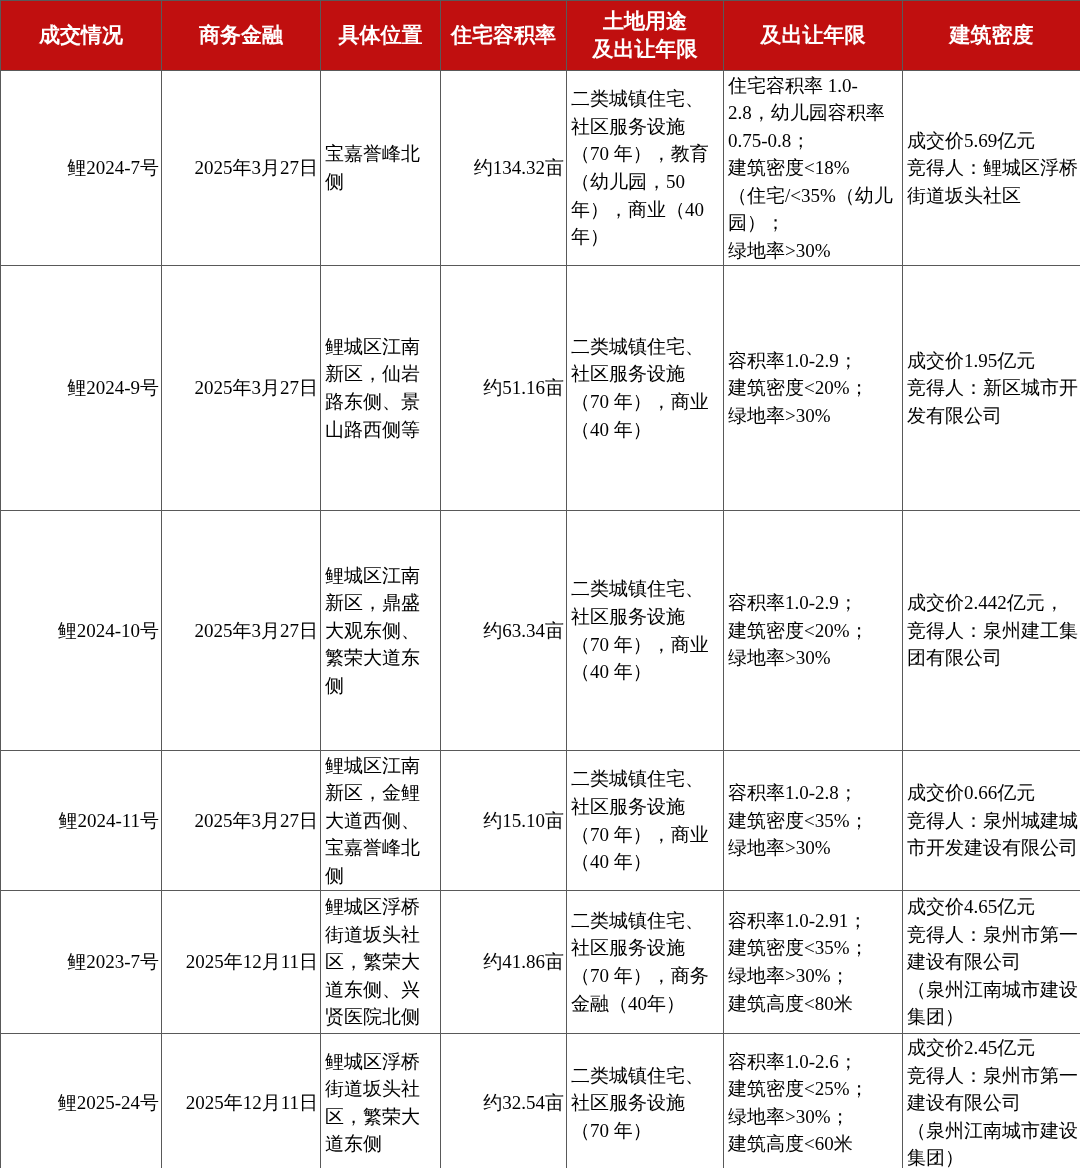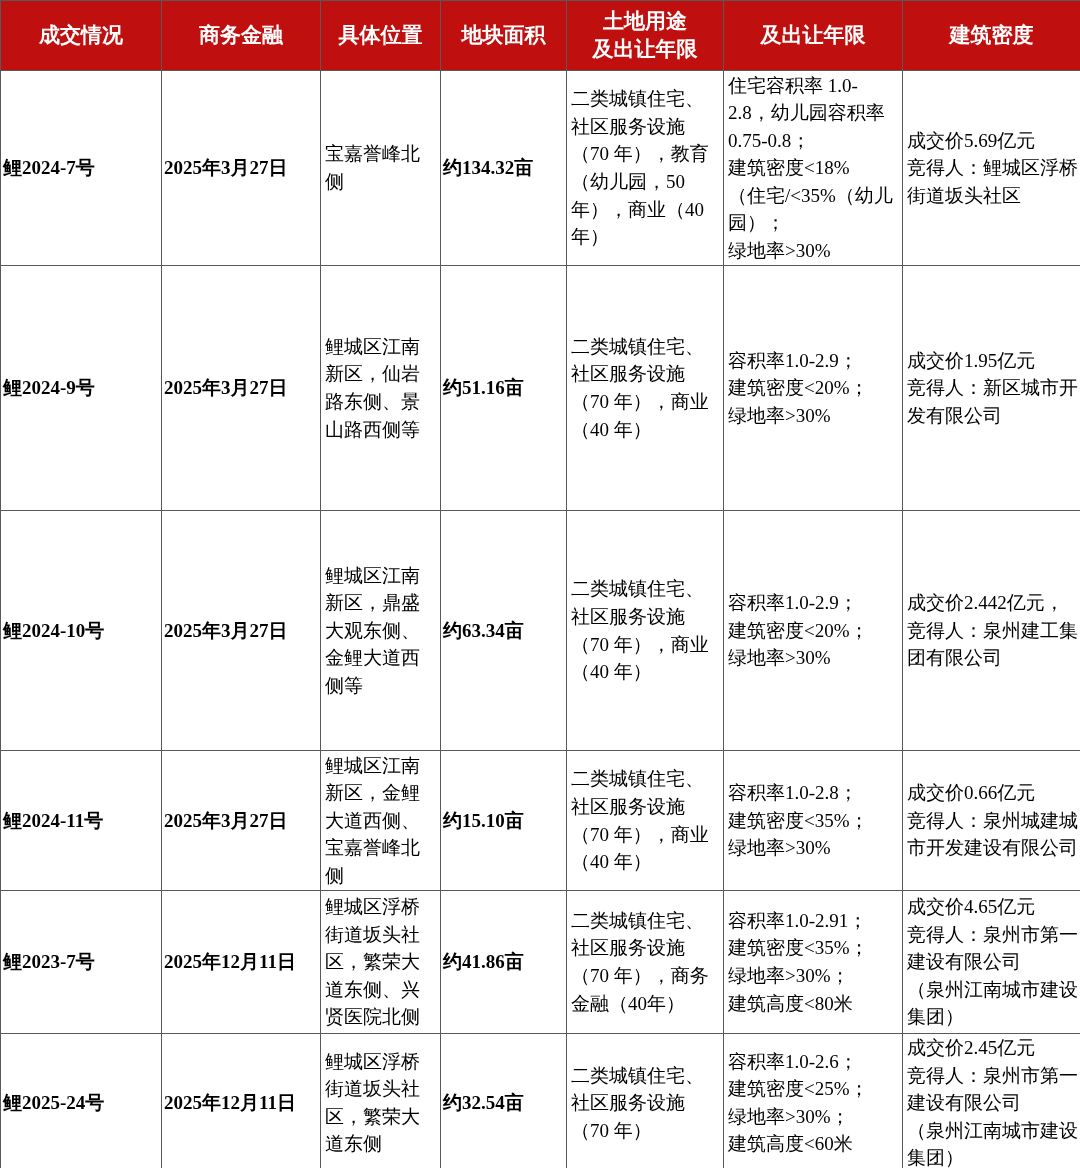--- a/index.html
+++ b/index.html
@@ -34,21 +34,21 @@
   .land-table thead th {
     background: #c00f0f;
     color: #ffffff;
     font-weight: bold;
     font-size: 21px;
     line-height: 1.3;
     text-align: center;
     height: 70px;
     padding: 0 2px;
   }
-  .cell-center { text-align: left; padding: 16px 2px; font-weight: bold; }
+  .cell-center { text-align: right; padding: 16px 2px; }
   .cell-left   { text-align: left;   padding: 0 2px 0 4px; }
 
   tr.r1 { height: 195px; }
   tr.r2 { height: 245px; }
   tr.r3 { height: 240px; }
   tr.r4 { height: 140px; }
   tr.r5 { height: 143px; }
   tr.r6 { height: 135px; }
 </style>
 </head>
@@ -62,21 +62,21 @@
       <col class="c4">
       <col class="c5">
       <col class="c6">
       <col class="c7">
   </colgroup>
   <thead>
     <tr>
       <th>成交情况</th>
       <th>商务金融</th>
       <th>具体位置</th>
-      <th>地块面积</th>
+      <th>住宅容积率</th>
       <th>土地用途
 及出让年限</th>
       <th>及出让年限</th>
       <th>建筑密度</th>
     </tr>
   </thead>
   <tbody>
     <tr class="r1">
       <td class="cell-center">鲤2024-7号</td>
       <td class="cell-center">2025年3月27日</td>
@@ -98,21 +98,21 @@
       <td class="cell-left">二类城镇住宅、社区服务设施（70 年），商业（40 年）</td>
       <td class="cell-left">容积率1.0-2.9；
 建筑密度&lt;20%；
 绿地率&gt;30%</td>
       <td class="cell-left">成交价1.95亿元
 竞得人：新区城市开发有限公司</td>
     </tr>
     <tr class="r3">
       <td class="cell-center">鲤2024-10号</td>
       <td class="cell-center">2025年3月27日</td>
-      <td class="cell-left">鲤城区江南新区，鼎盛大观东侧、金鲤大道西侧等</td>
+      <td class="cell-left">鲤城区江南新区，鼎盛大观东侧、繁荣大道东侧</td>
       <td class="cell-center">约63.34亩</td>
       <td class="cell-left">二类城镇住宅、社区服务设施（70 年），商业（40 年）</td>
       <td class="cell-left">容积率1.0-2.9；
 建筑密度&lt;20%；
 绿地率&gt;30%</td>
       <td class="cell-left">成交价2.442亿元，
 竞得人：泉州建工集团有限公司</td>
     </tr>
     <tr class="r4">
       <td class="cell-center">鲤2024-11号</td>

